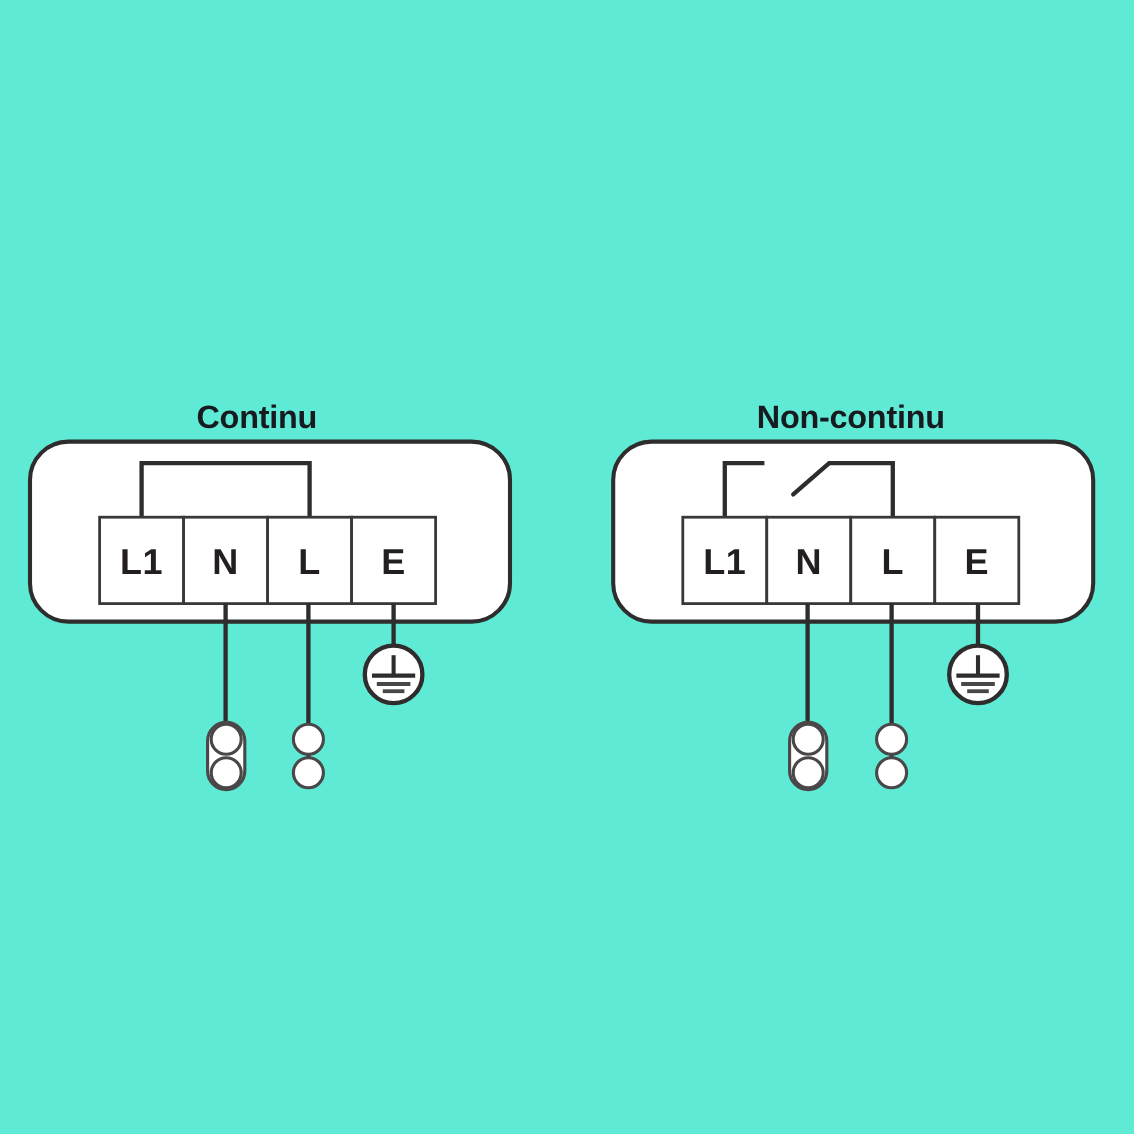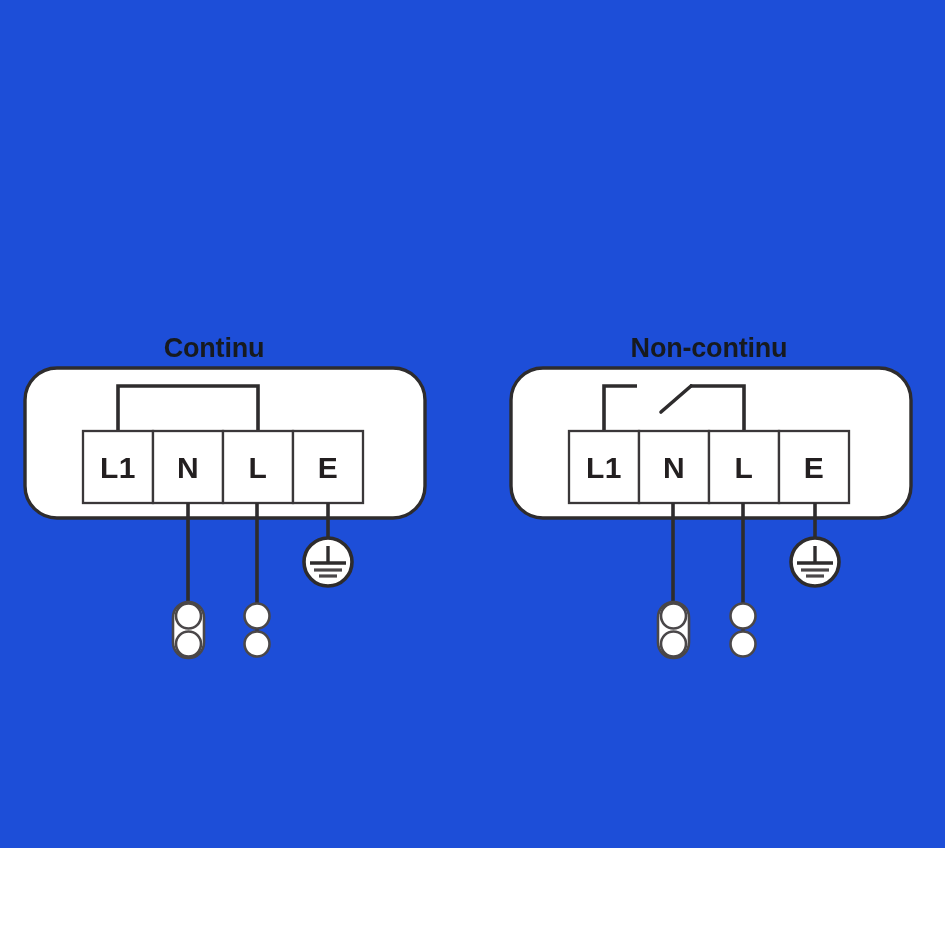--- a/index.html
+++ b/index.html
@@ -9,22 +9,22 @@
   }
   body {
     width: 945px;
     height: 945px;
     font-family: "Liberation Sans", sans-serif;
     overflow: hidden;
   }
   #canvas {
     position: relative;
     width: 945px;
-    height: 848px;
-    background: #1d4ed8;
+    height: 945px;
+    background: #5eead4;
   }
   svg.diagram-layer {
     position: absolute;
     top: 0;
     left: 0;
     width: 945px;
     height: 945px;
     display: block;
   }
   .dg-title {

